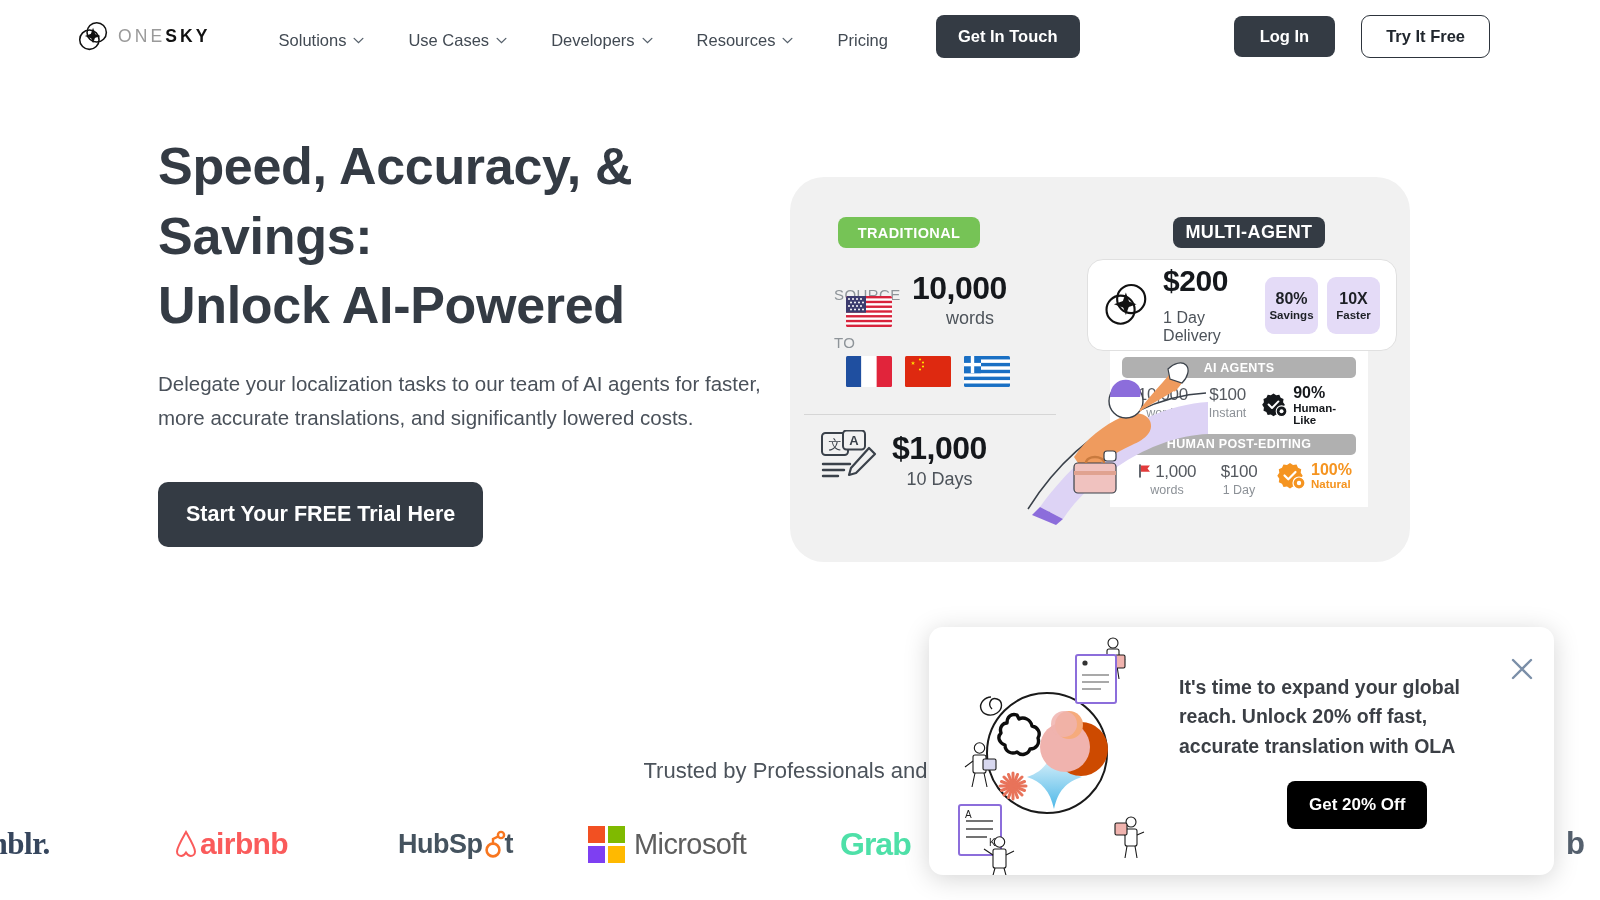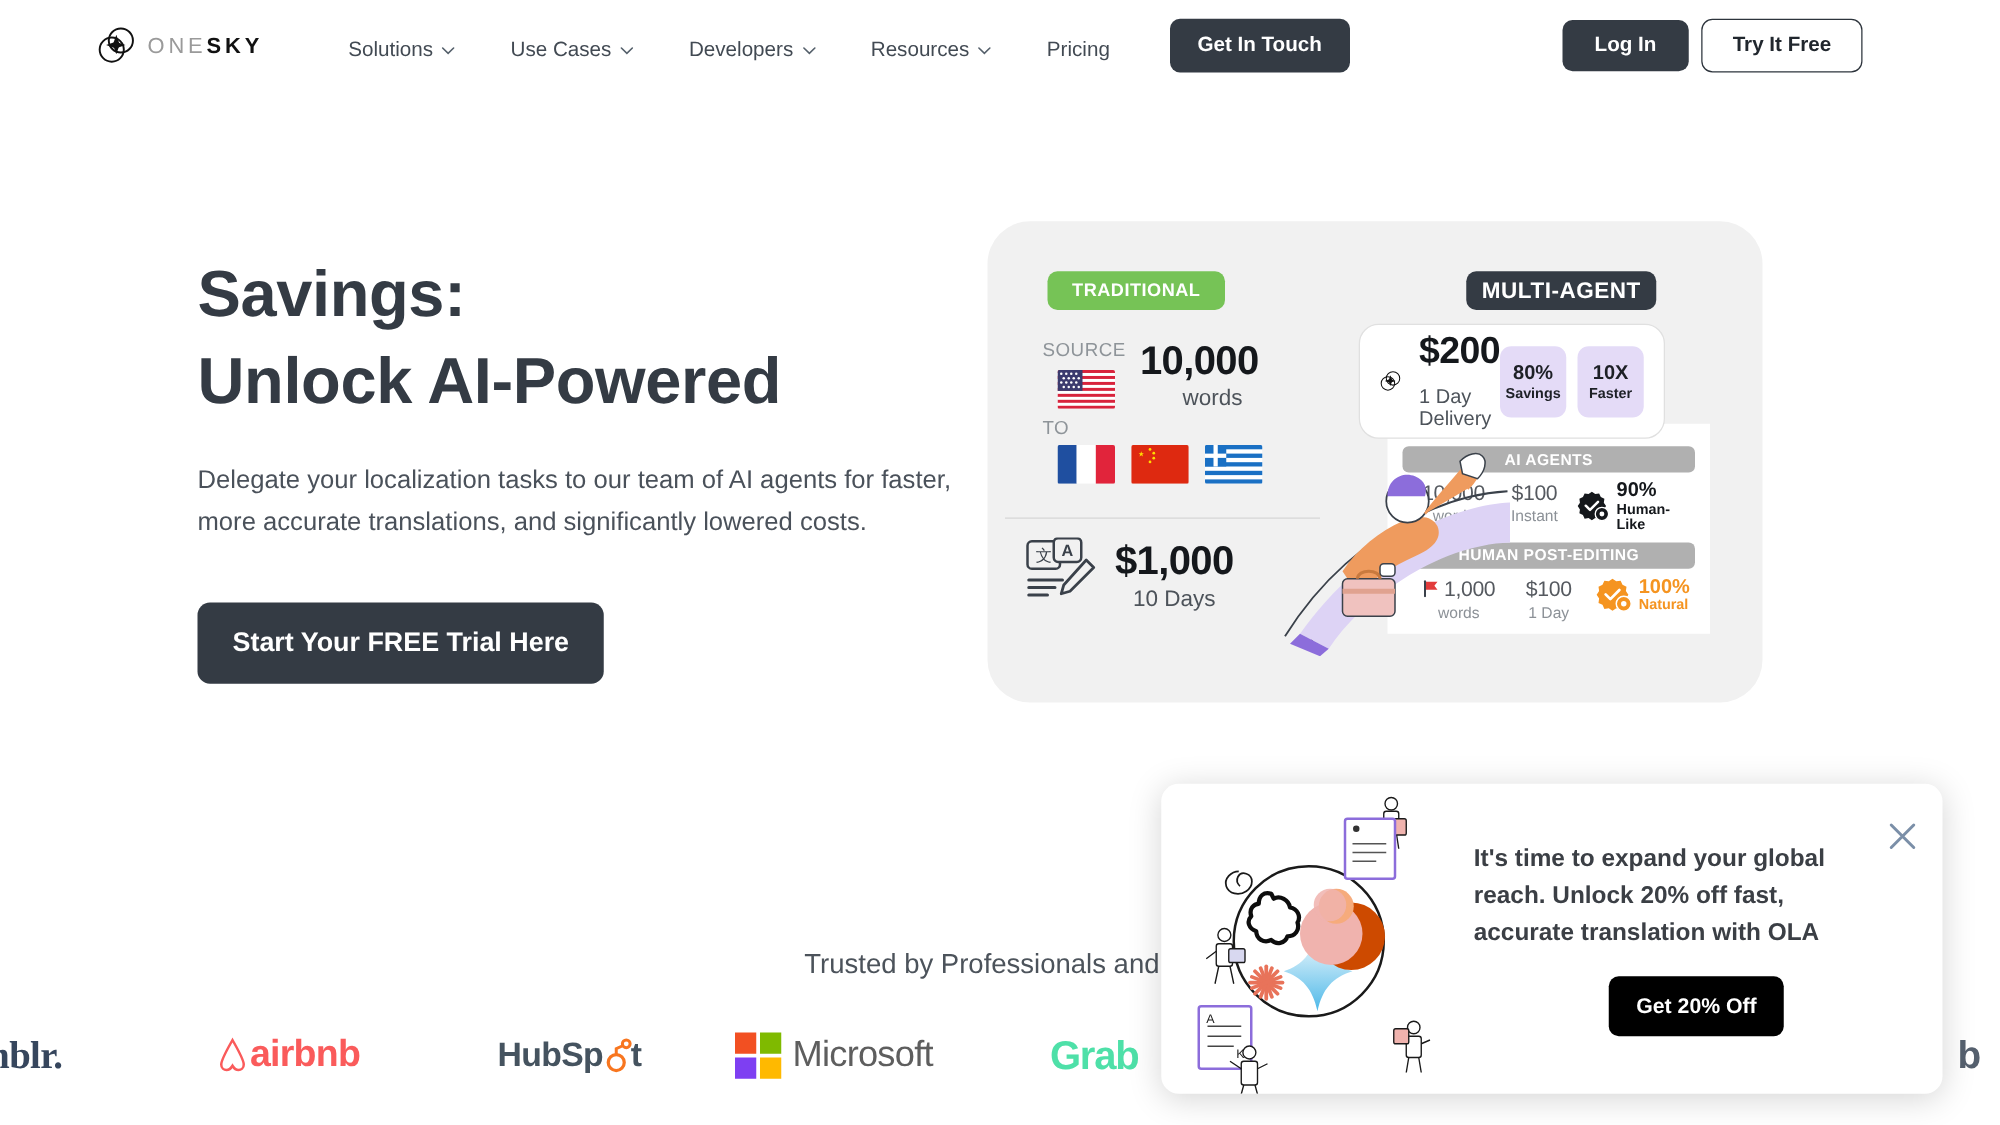--- a/index.html
+++ b/index.html
@@ -38,21 +38,21 @@
   .btn {
     display: inline-flex; align-items: center; justify-content: center;
     font-weight: 700; white-space: nowrap; cursor: pointer;
     font-family: "Liberation Sans", sans-serif;
   }
   .btn-dark {
     background: #343b44; color: #fff; border-radius: 8px;
     font-size: 16.5px; padding: 12px 22px; border: none;
   }
   .btn-getintouch { margin-left: 26px; }
-  .header-right { margin-left: auto; display: flex; align-items: center; gap: 10px; margin-right: 110px; }
+  .header-right { margin-left: auto; display: flex; align-items: center; gap: 26px; margin-right: 110px; }
   .btn-login { background:#343b44; color:#fff; border-radius:8px; font-size:16.5px; padding:11px 26px; border:none;}
   .btn-tryfree {
     background:#fff; color:#21272e; border:1.6px solid #2d343c; border-radius:9px;
     font-size:16.5px; padding:11px 24px;
   }
 
   
   .hero { position:absolute; top:72px; left:0; width:1600px; height:640px; }
   .hero-left { position:absolute; left:158px; top:60px; width:640px; }
   h1.hero-title {
@@ -74,34 +74,34 @@
     background:#f1f1f1; border-radius: 34px;
   }
   .pill {
     position:absolute; display:flex; align-items:center; justify-content:center;
     border-radius: 8px; font-weight:700; letter-spacing:.4px; color:#fff;
   }
   .pill-trad { left:48px; top:40px; width:142px; height:31px; background:#76c356; font-size:14.5px; }
   .pill-multi { left:383px; top:40px; width:152px; height:31px; background:#343b44; font-size:18px; }
 
   .trad-body { position:absolute; left:14px; top:95px; width:300px; }
-  .lbl-source { position:absolute; left:30px; top:0; font-size:15px; color:#8e9499; letter-spacing:.4px; }
+  .lbl-source { position:absolute; left:30px; top:14px; font-size:15px; color:#8e9499; letter-spacing:.4px; }
   .flag { display:block; border-radius:1.5px; }
   .flag-us { position:absolute; left:42px; top:24px; }
   .lbl-to { position:absolute; left:30px; top:62px; font-size:15px; color:#8e9499; letter-spacing:.4px; }
   .flag-row { position:absolute; left:42px; top:84px; display:flex; gap:13px; }
   .num-10000 { position:absolute; left:108px; top:-2px; font-size:32px; font-weight:800; color:#15181c; letter-spacing:-.5px;}
   .sub-words { position:absolute; left:142px; top:36px; font-size:18px; color:#4d535a; }
   .divider { position:absolute; left:14px; top:237px; width:252px; height:1px; background:#d6d6d6; }
   .trad-cost { position:absolute; left:30px; top:253px; display:flex; align-items:flex-start; gap:14px; }
   .cost-num { font-size:32px; font-weight:800; color:#15181c; letter-spacing:-.5px; }
   .cost-sub { font-size:18px; color:#4d535a; margin-top:2px; text-align:center;}
 
   .agent-card {
-    position:absolute; left:297px; top:82px; width:245px; height:92px;
+    position:absolute; left:297px; top:82px; width:310px; height:92px;
     background:#fff; border:1.4px solid #e0e0e0; border-radius:16px;
     display:flex; align-items:center; padding: 0 16px; z-index:3;
   }
   .agent-price { margin-left:14px; }
   .price-200 { font-size:30px; font-weight:800; color:#15181c; letter-spacing:-.5px; line-height:1.05;}
   .price-sub { font-size:16px; color:#4d535a; margin-top:12px;}
   .badge-wrap { margin-left:auto; display:flex; gap:9px; }
   .badge {
     background:#e4dbf7; border-radius:9px; width:53px; height:57px;
     display:flex; flex-direction:column; align-items:center; justify-content:center; gap:1px;
@@ -226,21 +226,21 @@
     <div class="header-right">
       <button class="btn btn-login">Log In</button>
       <button class="btn btn-tryfree">Try It Free</button>
     </div>
   </div>
 
   <div class="hero">
 
     <div class="hero-left">
       <h1 class="hero-title">
-        <br>
+        <span>Speed, Accuracy, &amp;</span><br>
         <span>Savings:</span><br>
         <span>Unlock AI-Powered</span><br>
       </h1>
       <p class="hero-sub">Delegate your localization tasks to our team of AI agents for faster, more accurate translations, and significantly lowered costs.</p>
       <button class="btn btn-trial">Start Your FREE Trial Here</button>
     </div>
 
     <div class="info-card">
 
       <div class="pill pill-trad">TRADITIONAL</div>

